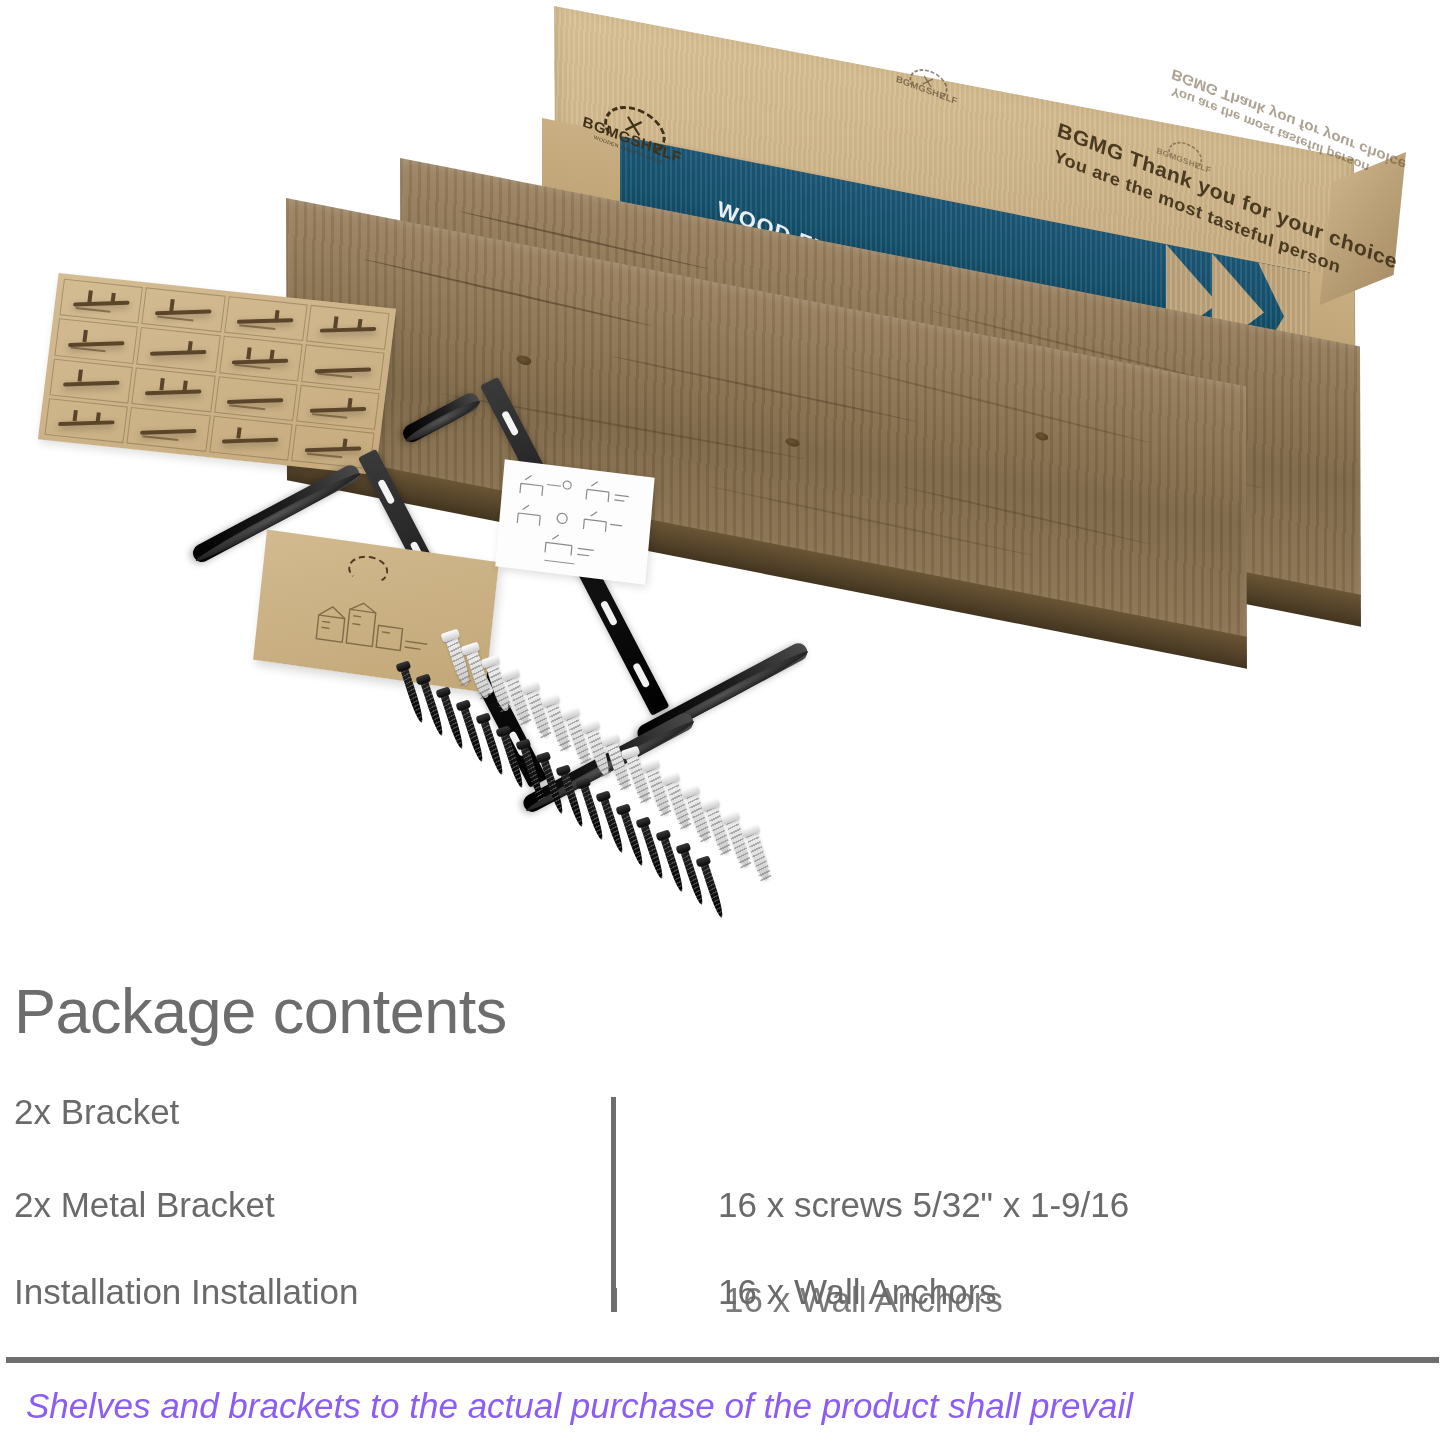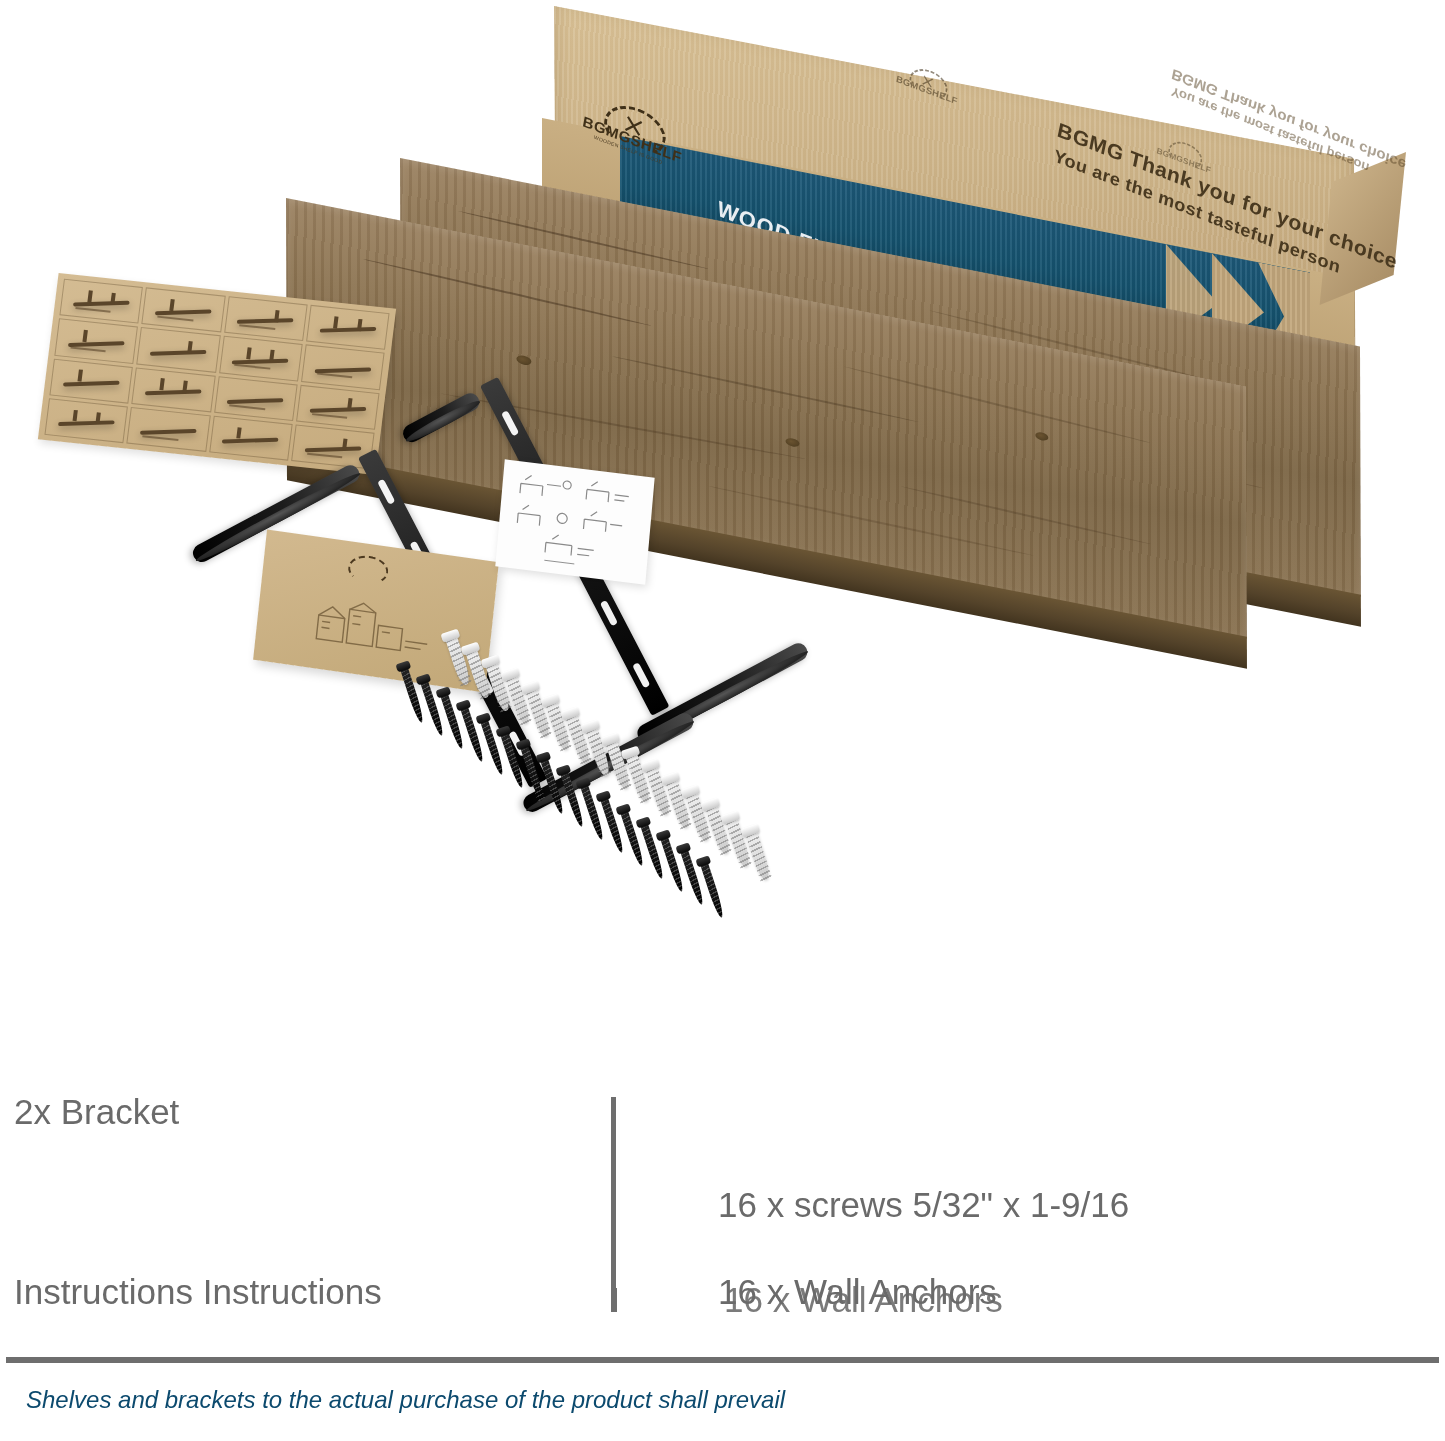--- a/index.html
+++ b/index.html
@@ -149,21 +149,21 @@
   .li{position:absolute;font-size:35px;color:#6a6a6a;white-space:nowrap;}
   .li-a{left:14px;top:1092px;}
   .li-b{left:14px;top:1185px;}
   .li-c{left:14px;top:1272px;}
   .li-d{left:718px;top:1185px;}
   .li-e{left:718px;top:1272px;}
   .li-e2{left:724px;top:1280px;color:#7b7b7b;}
   .vdiv{position:absolute;left:611px;top:1097px;width:5px;height:213px;background:#6e6e6e;}
   .vdot{position:absolute;left:611px;top:1288px;width:6px;height:24px;background:#6e6e6e;}
   .hrule{position:absolute;left:6px;top:1357px;width:1433px;height:6px;background:#6e6e6e;}
-  .footer{position:absolute;left:26px;top:1386px;font-size:24px;color:#0c4a6e;
+  .footer{position:absolute;left:26px;top:1386px;font-size:35px;color:#8b5cf6;
       font-style:italic;white-space:nowrap;}
 </style>
 </head>
 <body>
 
 <div id="stage">
 
   <div class="photo">
 
     <div class="box-wrap">
@@ -417,23 +417,25 @@
       <div class="anchor" style="left:692px;top:788px;transform:rotate(-18deg);"></div>
       <div class="anchor" style="left:712px;top:801px;transform:rotate(-18deg);"></div>
       <div class="anchor" style="left:732px;top:814px;transform:rotate(-18deg);"></div>
       <div class="anchor" style="left:752px;top:827px;transform:rotate(-18deg);"></div>
     </div>
 
   </div>
 
   <div class="panel"></div>
 
+  <div class="h-title" style="top:975px;">Package contents</div>
 
   <div class="li li-a">2x Bracket</div>
-  <div class="li li-c">Instructions Instructions</div>
+  <div class="li li-b">2x Metal Bracket</div>
+  <div class="li li-c">Installation Installation</div>
 
   <div class="vdiv"></div>
   <div class="vdot"></div>
 
   <div class="li li-d">16 x screws 5/32" x 1-9/16</div>
   <div class="li li-e2">16 x Wall Anchors</div>
   <div class="li li-e">16 x Wall Anchors</div>
 
   <div class="hrule"></div>
 

